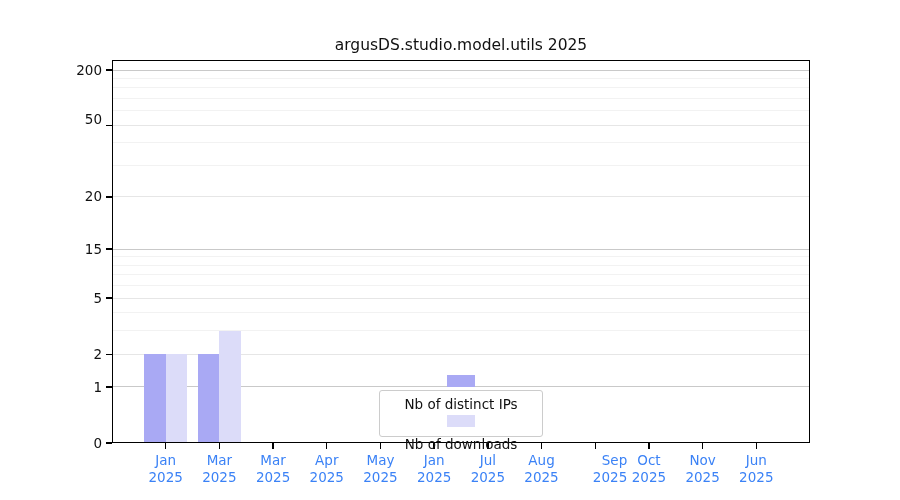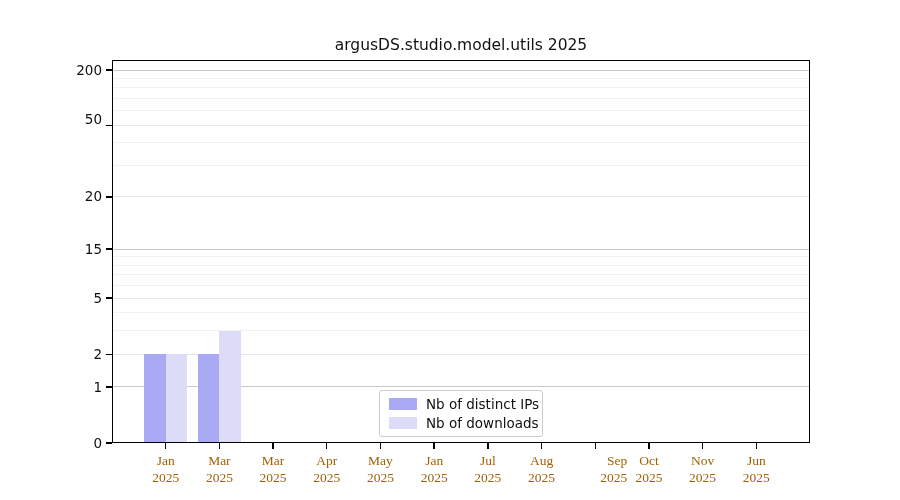--- a/index.html
+++ b/index.html
@@ -18,28 +18,28 @@
   }
   .gridline{position:absolute;left:0;width:100%;height:1px;z-index:1;}
   .bar{position:absolute;bottom:0;z-index:2;}
   .yaxis{position:absolute;left:0;top:60px;width:112px;height:383px;}
   .ytick{position:absolute;right:0;width:6px;height:1.4px;background:#000;}
   .ylab{position:absolute;right:10px;font-size:13.5px;line-height:18px;height:18px;
     text-align:right;white-space:nowrap;color:#111;}
   .xaxis{position:absolute;left:112px;top:443px;width:698px;height:56px;}
   .xtick{position:absolute;top:0;width:1.4px;height:6px;background:#000;}
   .xlab{position:absolute;top:9px;width:64px;text-align:center;font-size:13.5px;
-    line-height:17px;color:#a16207;font-family:Liberation Serif, serif;}
+    line-height:17px;color:#3b82f6;}
   .legend{
     position:absolute;left:379px;top:390px;width:164px;height:47px;z-index:7;
     background:rgba(255,255,255,0.9);border:1px solid #cccccc;border-radius:3px;
     box-sizing:border-box;display:flex;flex-direction:column;justify-content:center;
     gap:3px;padding:4px 9px;
   }
-  .legend-row{display:flex;align-items:center;gap:9px;}
+  .legend-row{display:flex;align-items:center;gap:9px;flex-direction:column;}
   .legend-swatch{width:28px;height:12px;flex:0 0 auto;}
   .legend-label{font-size:13.5px;white-space:nowrap;color:#111;}
 </style>
 </head>
 <body>
 
 <div class="fig">
   <div class="title">argusDS.studio.model.utils 2025</div>
 
   <div class="plot">

